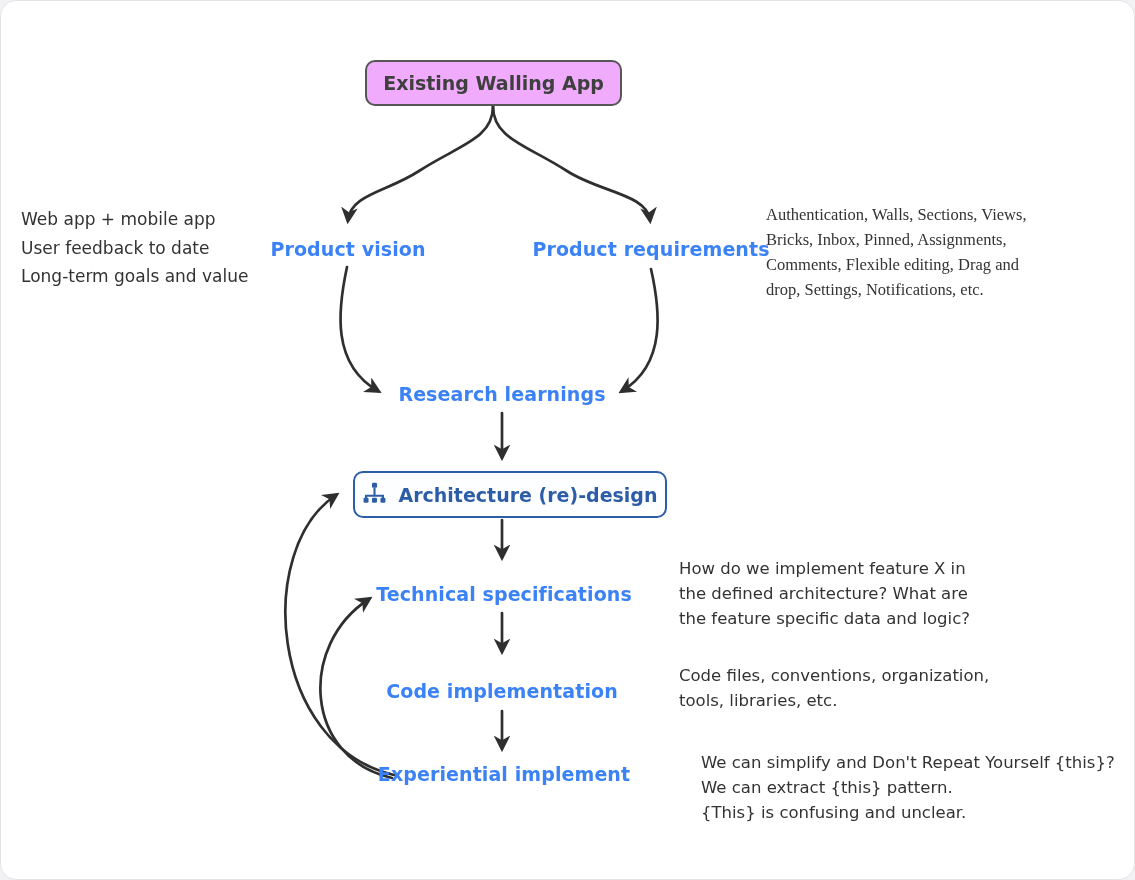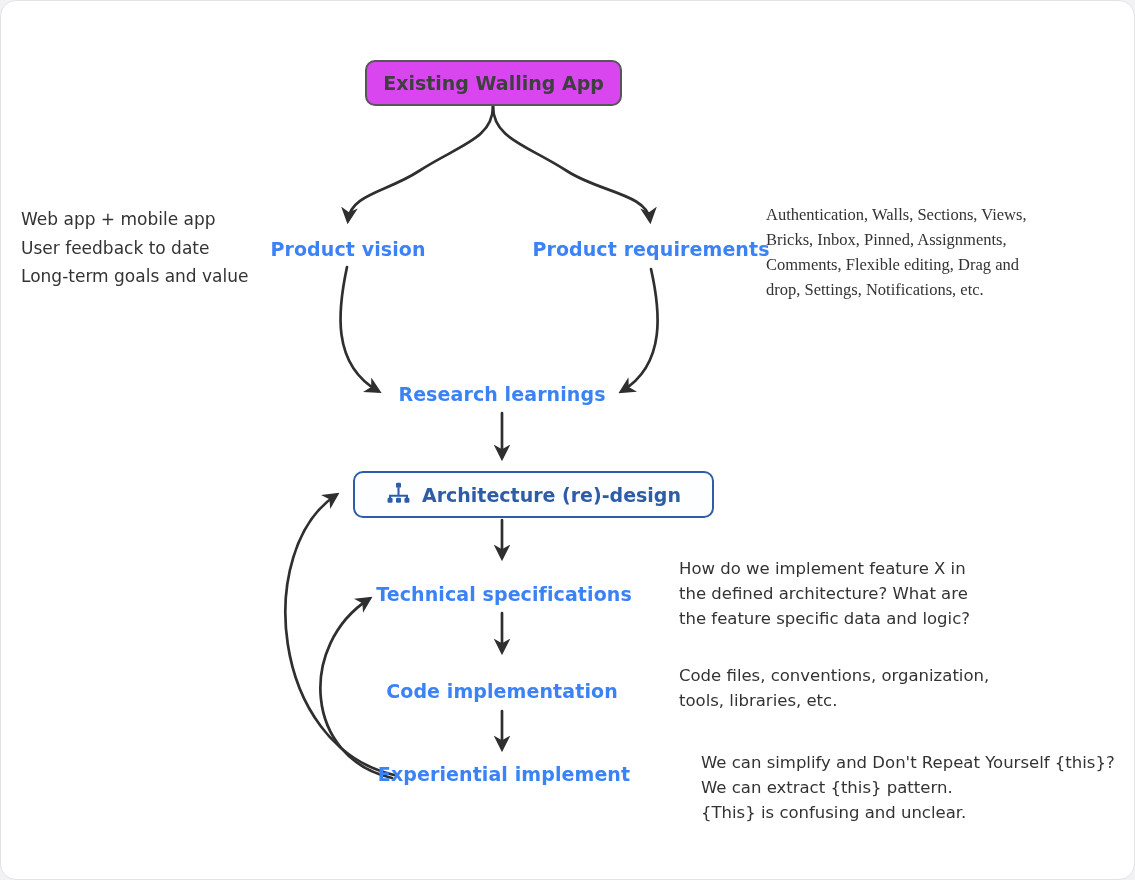--- a/index.html
+++ b/index.html
@@ -27,28 +27,28 @@
     color: #3b82f6;
     white-space: nowrap;
     letter-spacing: 0.1px;
   }
   .root-box {
     position: absolute;
     left: 364px; top: 59px;
     width: 257px; height: 46px;
     border: 2.5px solid #565656;
     border-radius: 10px;
-    background: #d946ef;
+    background: #f0abfc;
     display: flex; align-items: center; justify-content: center;
     font-size: 19px; font-weight: bold; color: #3f3f3f;
   }
   .arch-box {
     position: absolute;
     left: 352px; top: 470px;
-    width: 361px; height: 47px;
+    width: 314px; height: 47px;
     border: 2.5px solid #2e5da8;
     border-radius: 10px;
     background: #fdfeff;
     display: flex; align-items: center; justify-content: center;
     gap: 11px;
     font-size: 19px; font-weight: bold; color: #2e5da8;
   }
   .note {
     position: absolute;
     font-size: 16.5px;

